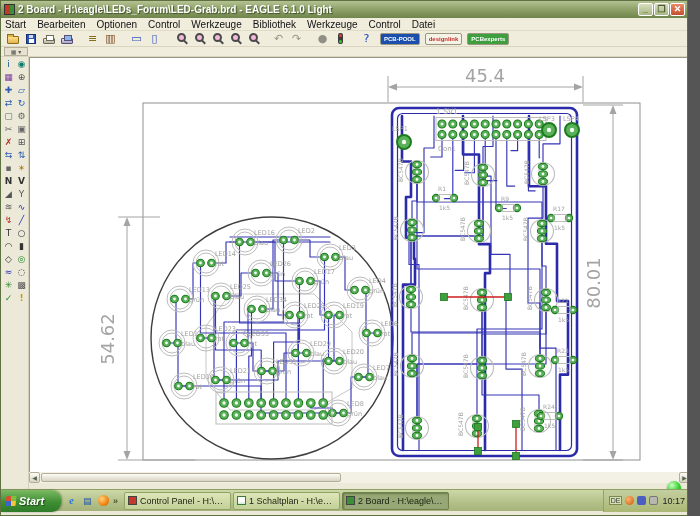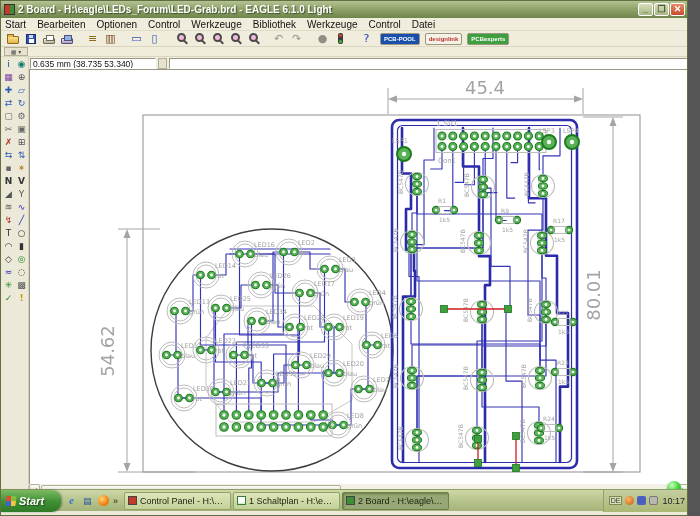--- a/index.html
+++ b/index.html
@@ -269,25 +269,20 @@
         <div class="ptool" style="color: rgb(51, 51, 51);">◇</div>
         <div class="ptool" style="color: rgb(46, 139, 46);">◎</div>
         <div class="ptool" style="color: rgb(43, 43, 176);">≈</div>
         <div class="ptool" style="color: rgb(51, 51, 51);">◌</div>
         <div class="ptool" style="color: rgb(46, 139, 46);">✳</div>
         <div class="ptool" style="color: rgb(85, 85, 85);">▩</div>
         <div class="ptool" style="color: rgb(46, 139, 46);">✓</div>
         <div class="ptool" style="color: rgb(200, 160, 0); font-weight: bold;">!</div>
       </div>
     <div class="rightcol">
-      <div class="parambar">
-        <div class="coordbox">0.635 mm (38.735 53.340)</div>
-        <div class="pbsep"></div>
-        <input class="cmdinput" type="text" value="" style="">
-      </div>
       <div class="canvasrow">
         <div class="canvas">
           <svg id="pcb" width="661" height="415" viewBox="0 0 661 415">
             <defs>
               <clipPath id="cCirc">
                   <circle cx="242" cy="280" r="118.5"></circle>
                 </clipPath>
               <clipPath id="cRect">
                   <rect x="366" y="54" width="177" height="340"></rect>
                 </clipPath>

